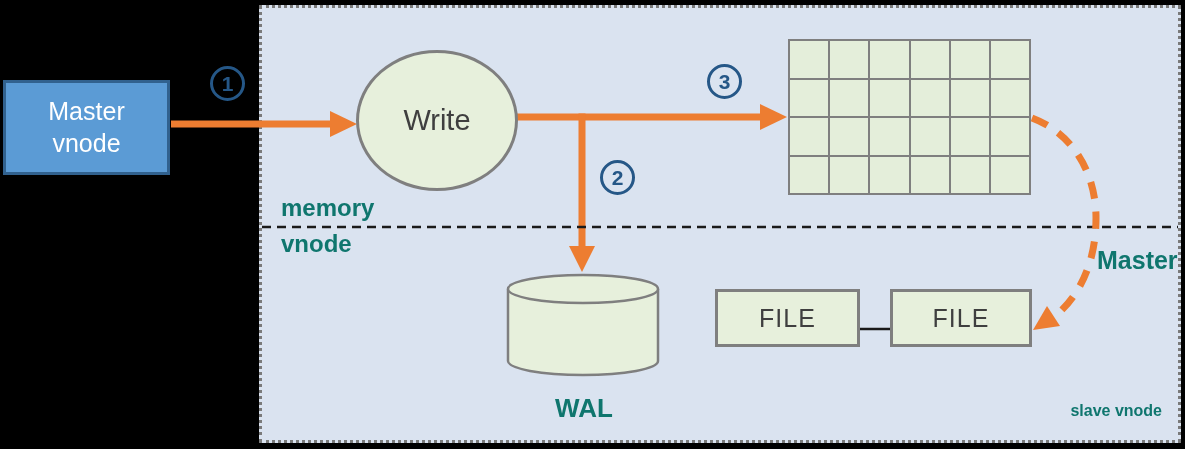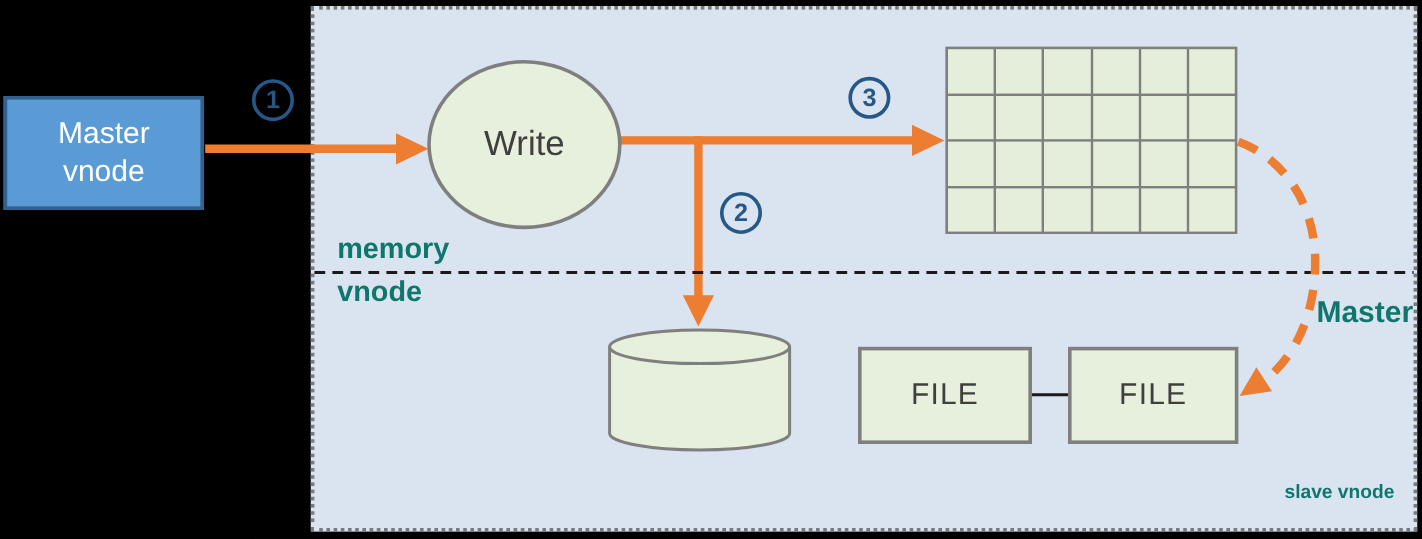--- a/index.html
+++ b/index.html
@@ -104,21 +104,21 @@
     font-weight: bold;
   }
   .memory-label { left: 281px; top: 194px; }
   .disk-label   { left: 281px; top: 230px; }
   .wal-label    { left: 538px; top: 393px; width: 92px; text-align: center; font-size: 26px; }
   .flush-label  { left: 1097px; top: 246px; font-size: 25px; }
   .slave-label  { left: 1000px; top: 402px; width: 162px; text-align: right; font-size: 16px; }
   .file-box {
     position: absolute;
     top: 289px;
-    height: 81px;
+    height: 58px;
     background: #e7f0dc;
     border: 3px solid #7f7f7f;
     box-sizing: border-box;
     display: flex;
     align-items: center;
     justify-content: center;
     font-size: 25px;
     color: #3f3f3f;
     letter-spacing: 1px;
   }
@@ -205,20 +205,21 @@
       <div class="memtable-cell"></div>
       <div class="memtable-cell"></div>
       <div class="memtable-cell"></div>
       <div class="memtable-cell"></div>
       <div class="memtable-cell"></div>
       <div class="memtable-cell"></div>
     </div>
 
   <div class="diagram-label memory-label">memory</div>
   <div class="diagram-label disk-label">vnode</div>
+  <div class="diagram-label wal-label">WAL</div>
 
   <div class="file-box file-1">
     <span>FILE</span>
   </div>
   <div class="file-box file-2">
     <span>FILE</span>
   </div>
 
   <div class="diagram-label flush-label">Master</div>
   <div class="diagram-label slave-label">slave vnode</div>

